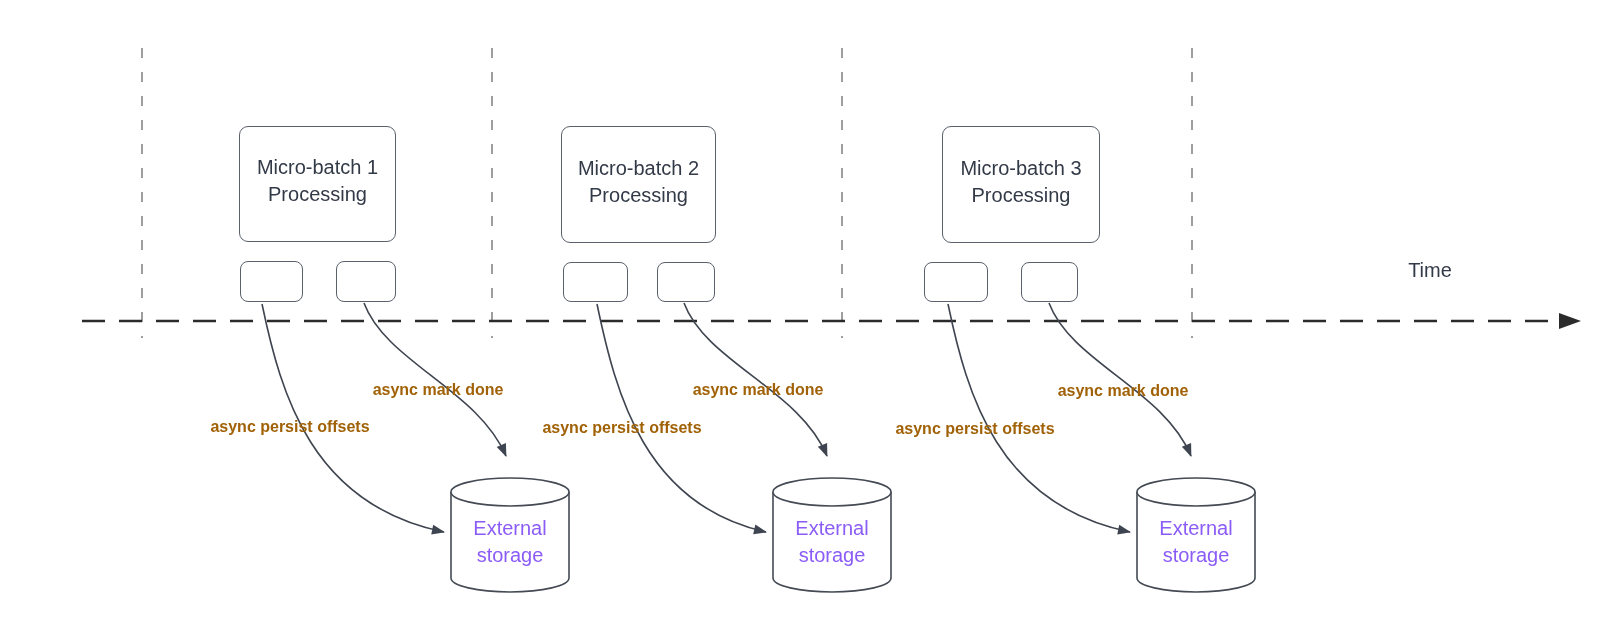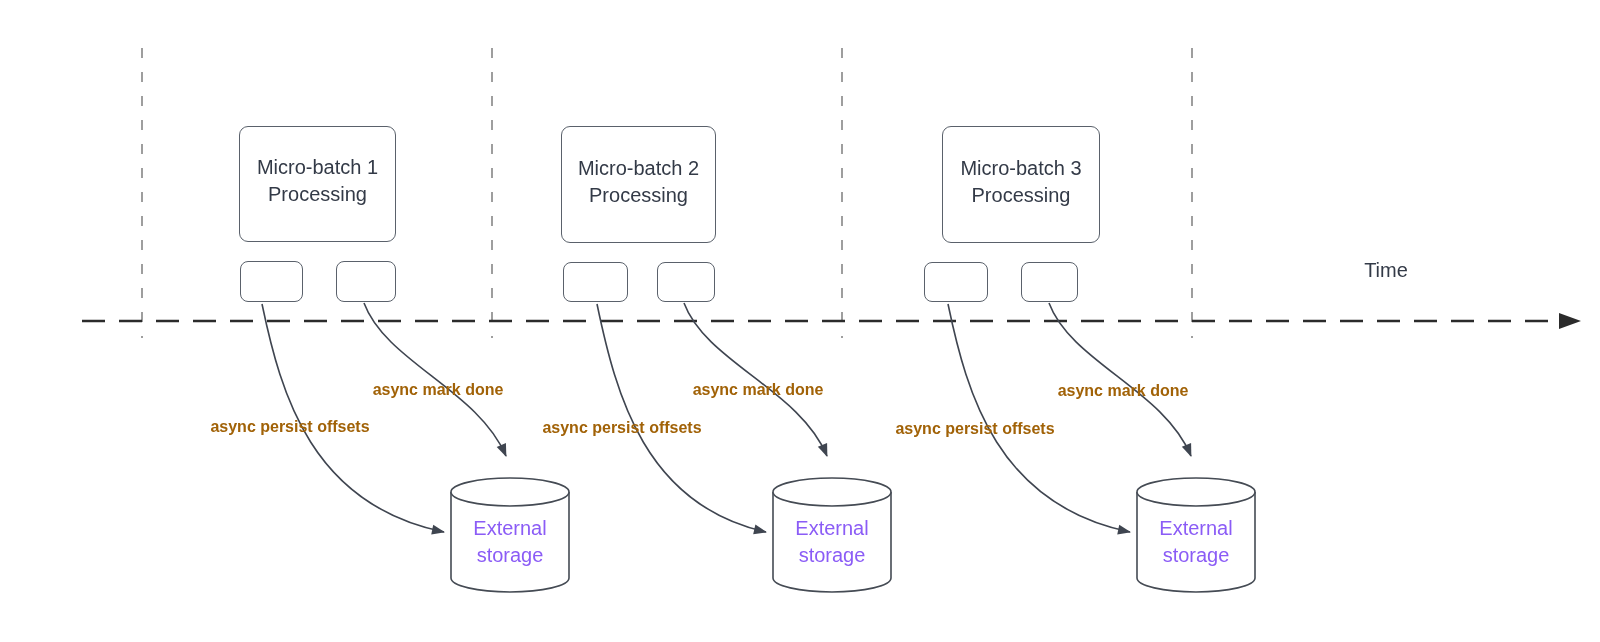--- a/index.html
+++ b/index.html
@@ -44,20 +44,21 @@
     font-size:20px;line-height:27px;
     color:#8b5cf6;text-align:center;
     white-space:nowrap;
   }
   .time-label{
     position:absolute;
     transform:translateX(-50%);
     font-size:20px;
     color:#333a47;
     white-space:nowrap;
+    margin-left:44px;
   }
   .line-block{display:block;}
 </style>
 </head>
 <body>
 
 <div id="canvas">
 
   <svg id="shape-layer" width="1600" height="642" viewBox="0 0 1600 642" xmlns="http://www.w3.org/2000/svg">
     <defs>

